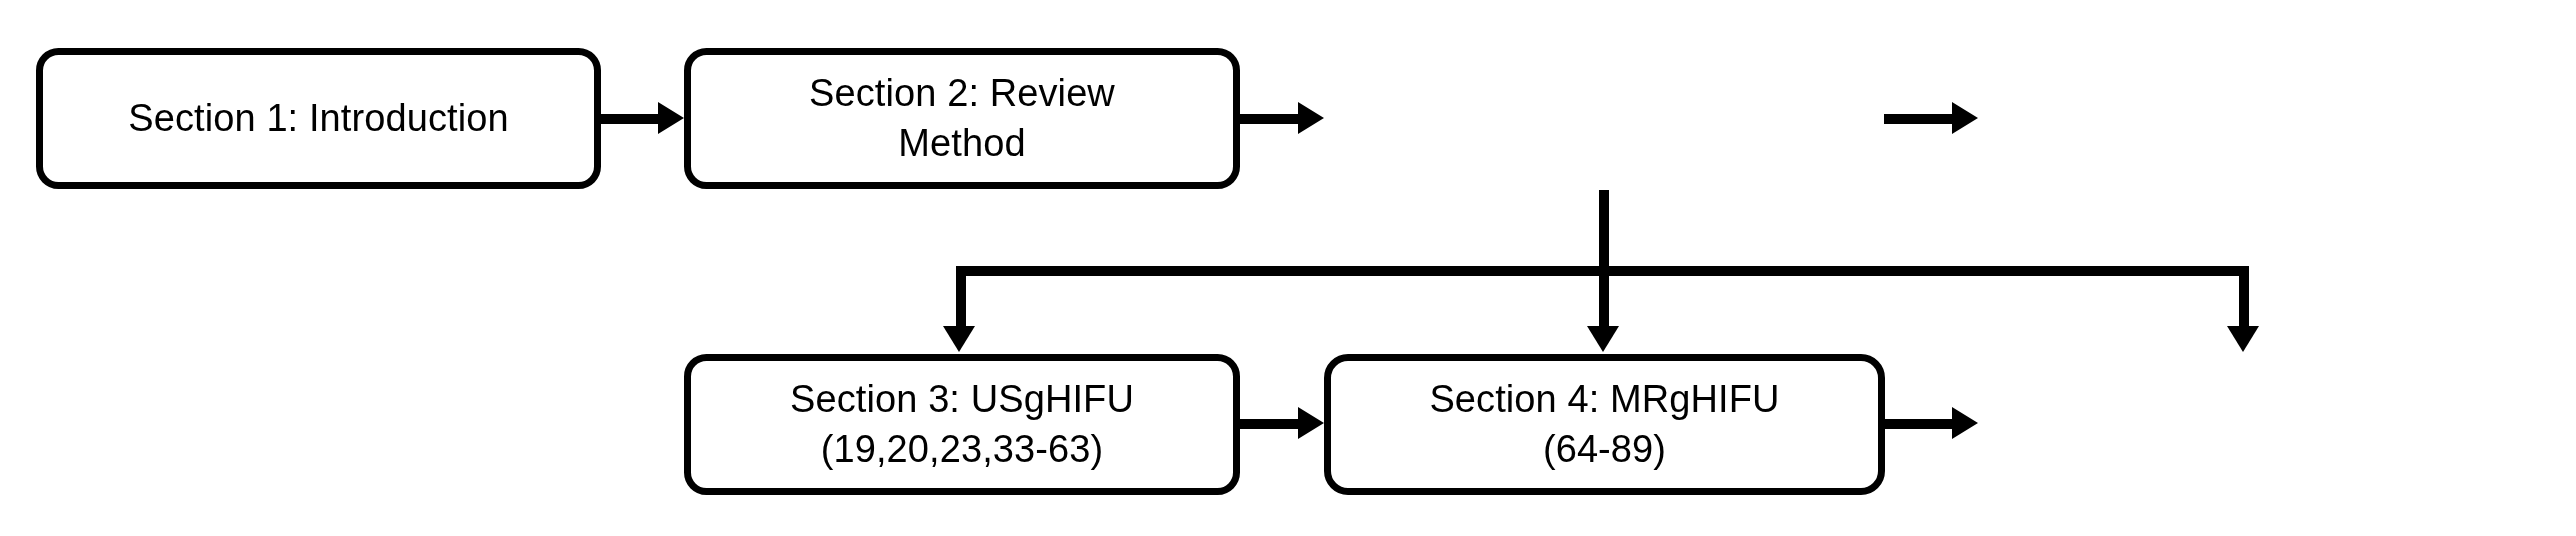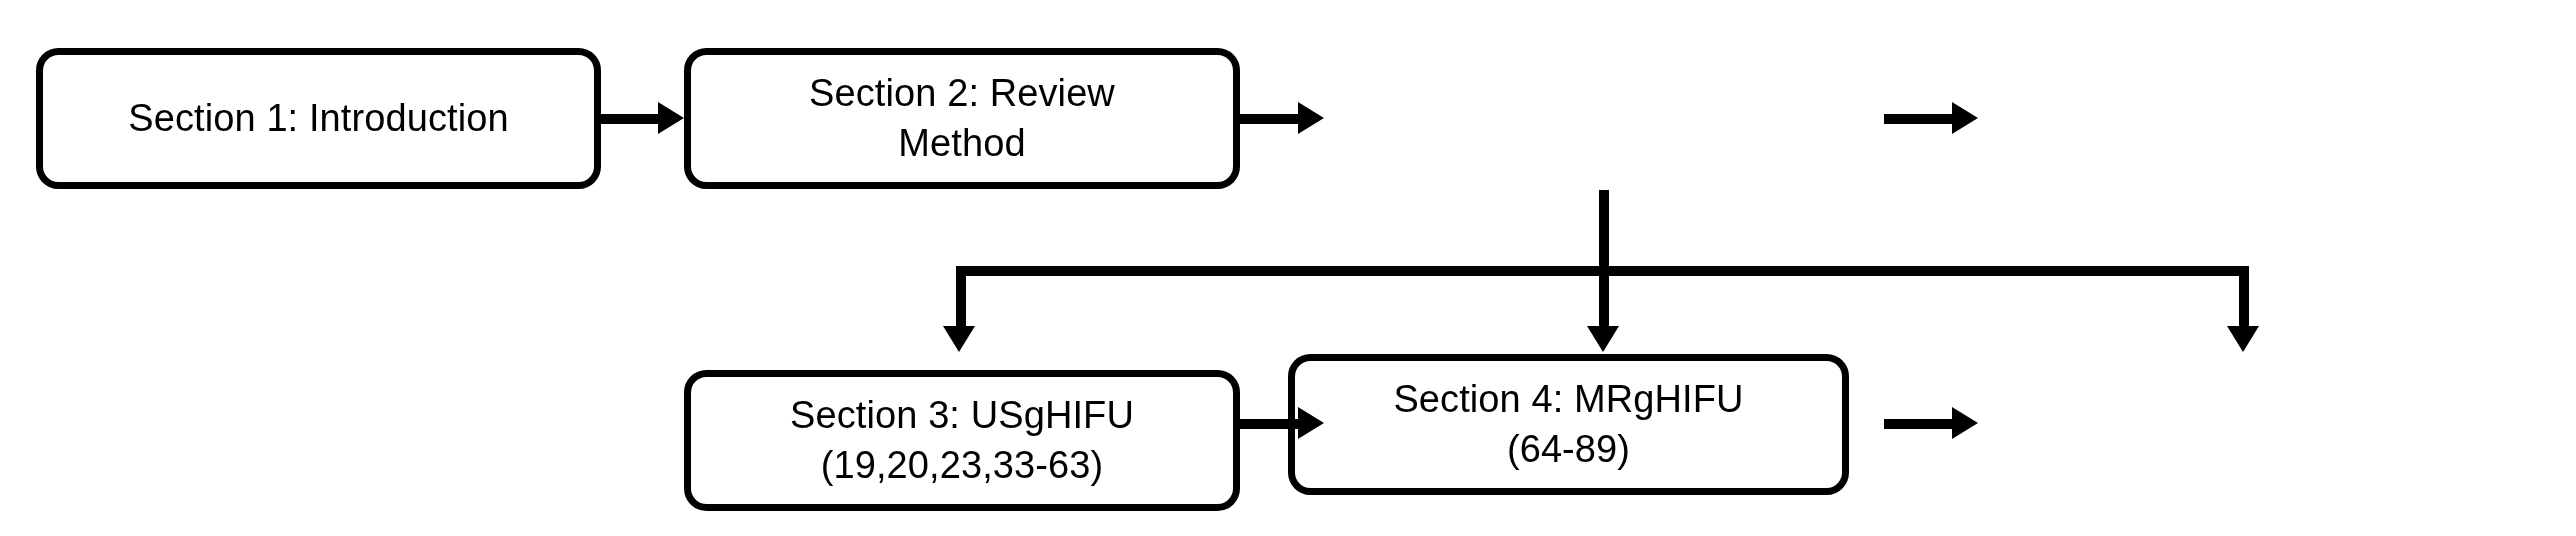--- a/index.html
+++ b/index.html
@@ -32,22 +32,22 @@
     letter-spacing: 0.1px;
     padding: 3.4px 8.6px;
     white-space: pre-line;
   }
   
   .n-intro   { left: 36px;   top: 48px;  width: 565px; height: 141px; }
   .n-review  { left: 684px;  top: 48px;  width: 556px; height: 141px; }
   .n-class   { left: 1324px; top: 48px;  width: 561px; height: 141px; }
   .n-discuss { left: 1977px; top: 48px;  width: 548px; height: 141px; }
   
-  .n-usg { left: 684px;  top: 354px; width: 556px; height: 141px; margin-top: 16px; }
-  .n-mrg { left: 1288px; top: 354px; width: 561px; height: 141px; }
+  .n-usg { left: 684px;  top: 354px; width: 556px; height: 141px; }
+  .n-mrg { left: 1324px; top: 354px; width: 561px; height: 141px; border-radius: 24px; }
   .n-mmg { left: 1977px; top: 354px; width: 548px; height: 141px; }
 
   
   .hline {
     position: absolute;
     height: 9.5px;
     background: #000000;
   }
   .vline {
     position: absolute;

